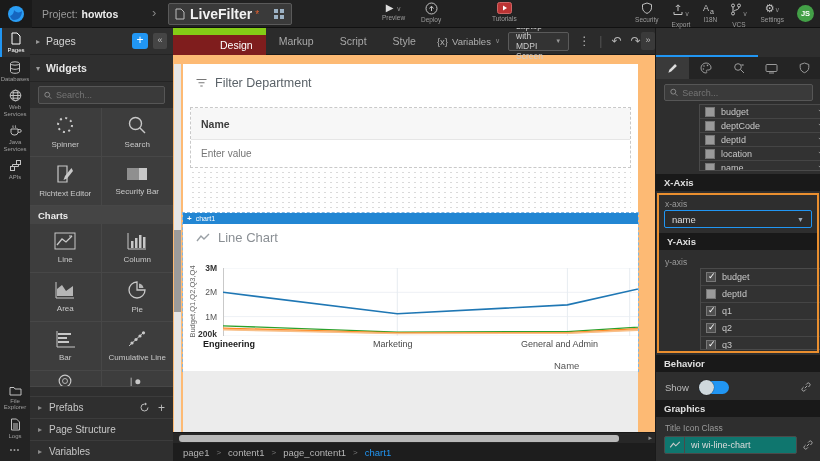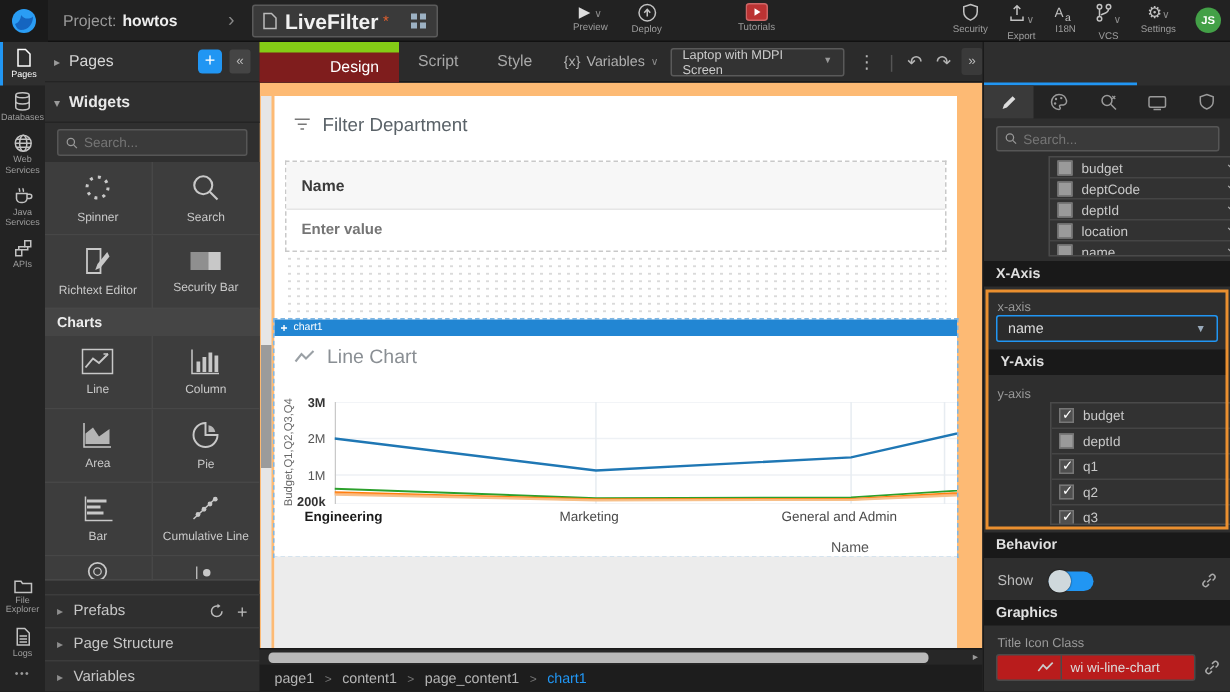--- a/index.html
+++ b/index.html
@@ -59,21 +59,21 @@
 
   
   .canvas { position:absolute; left:173px; top:55px; width:482px; height:377px; background:#fdba74; overflow:hidden; }
   .vscroll { position:absolute; left:1px; top:9px; width:7px; height:368px; background:#e6e6e6; }
   .vscroll .vthumb { position:absolute; left:0; top:166px; width:7px; height:82px; background:#9b9b9b; }
   .page { position:absolute; left:10px; top:9px; width:455px; height:368px; background:#fff; }
   .f-title { position:absolute; left:13px; top:12px; display:flex; align-items:center; gap:8px; color:#5a6268; font-size:12.5px; }
   .f-box { position:absolute; left:7px; top:43px; width:441px; height:61px; border:1px dashed #c9c9c9; background:#fff; }
   .f-name { height:32px; background:#f7f7f7; border-bottom:1px solid #e6e6e6; display:flex; align-items:center; padding:0 10px; font-size:10.5px; font-weight:700; color:#3c3c3c; }
   .f-input { height:27px; display:flex; align-items:center; padding:0 10px; }
-  .f-input input { border:none; outline:none; width:100%; font-size:10px; color:#444; font-family:"Liberation Sans",sans-serif;font-weight:bold; }
+  .f-input input { border:none; outline:none; width:100%; font-size:10px; color:#444; font-family:"Liberation Sans",sans-serif; }
   .dots { position:absolute; left:7px; top:106px; width:441px; height:42px; background-image:radial-gradient(#dadada 0.8px, transparent 1px); background-size:6px 5px; }
   .chartwidget { position:absolute; left:0; top:149px; width:455px; height:158px; background:#fff; outline:1px dashed #7fb6e3; }
   .cw-head { position:absolute; left:0; top:0; width:455px; height:11px; background:#2286d3; display:flex; align-items:center; gap:4px; padding:0 4px; }
   .cw-head .mv { color:#fff; font-size:8px; font-weight:700; }
   .cw-head .nm { color:#fff; font-size:7px; }
   .cw-title { position:absolute; left:13px; top:17px; display:flex; align-items:center; gap:8px; color:#8a8f94; font-size:13px; }
   .ylab { position:absolute; left:-46px; top:84px; width:110px; transform:rotate(-90deg); font-size:7.5px; color:#666; text-align:center; }
   .ytick { position:absolute; width:26px; text-align:right; font-size:8.5px; font-weight:700; color:#333; }
   .xcat { position:absolute; top:126px; font-size:9px; color:#4a4a4a; }
   .xcat.first { font-weight:700; color:#1b1b1b; }
@@ -109,21 +109,21 @@
   .sechead { position:absolute; left:0; width:165px; height:17px; background:#191919; color:#e0e0e0; font-size:9.5px; font-weight:700; display:flex; align-items:center; padding:0 8px; }
   .fieldlab { position:absolute; left:9px; font-size:8.5px; color:#9a9a9a; }
   .orangebox { position:absolute; left:1px; top:165px; width:162px; height:160px; border:2px solid #ea8f2f; pointer-events:none; }
   .rp-select { position:absolute; left:8px; width:148px; height:18px; background:#2b2b2b; border:1px solid #2196f3; border-radius:2px; display:flex; align-items:center; padding:0 7px; color:#ddd; font-size:9.5px; }
   .rp-select .car { margin-left:auto; color:#9ab; font-size:7px; }
   .showrow { position:absolute; left:0; top:348px; width:165px; height:22px; display:flex; align-items:center; padding:0 9px; gap:10px; }
   .showrow .sl { font-size:9.5px; color:#bbb; flex:0 0 auto; }
   .toggle { width:30px; height:13px; border-radius:7px; background:#2196f3; position:relative; }
   .toggle .knob { position:absolute; left:0; top:-1px; width:15px; height:15px; border-radius:50%; background:#cfd8dc; box-shadow:0 0 1px #000; }
   .linkic { margin-left:auto; }
-  .ticinput { position:absolute; left:8px; top:408px; width:133px; height:18px; background:#b91c1c; border:1px solid #4a4a4a; border-radius:2px; display:flex; align-items:center;justify-content:center; }
+  .ticinput { position:absolute; left:8px; top:408px; width:133px; height:18px; background:#0f766e; border:1px solid #4a4a4a; border-radius:2px; display:flex; align-items:center; }
   .ticinput .icell { width:20px; height:100%; border-right:1px solid #4a4a4a; display:flex; align-items:center; justify-content:center; }
   .ticinput .tv { font-size:9px; color:#ddd; padding-left:6px; }
 </style>
 </head>
 <body>
 
 <div class="app">
 
   <header class="topbar">
     <div class="logo">
@@ -399,20 +399,23 @@
     </div>
     <div class="lp-row" style="top:412px;height:21px">
       <span class="tri">▸</span>
       <span class="t">Variables</span>
     </div>
   </aside>
 
   <section class="canvasbar">
     <div class="ctab active">
         <span>Design</span>
+      </div>
+    <div class="ctab">
+        <span>Markup</span>
       </div>
     <div class="ctab">
         <span>Script</span>
       </div>
     <div class="ctab">
         <span>Style</span>
       </div>
     <div class="vars">
       <span>{x}</span>
       <span>Variables</span>

